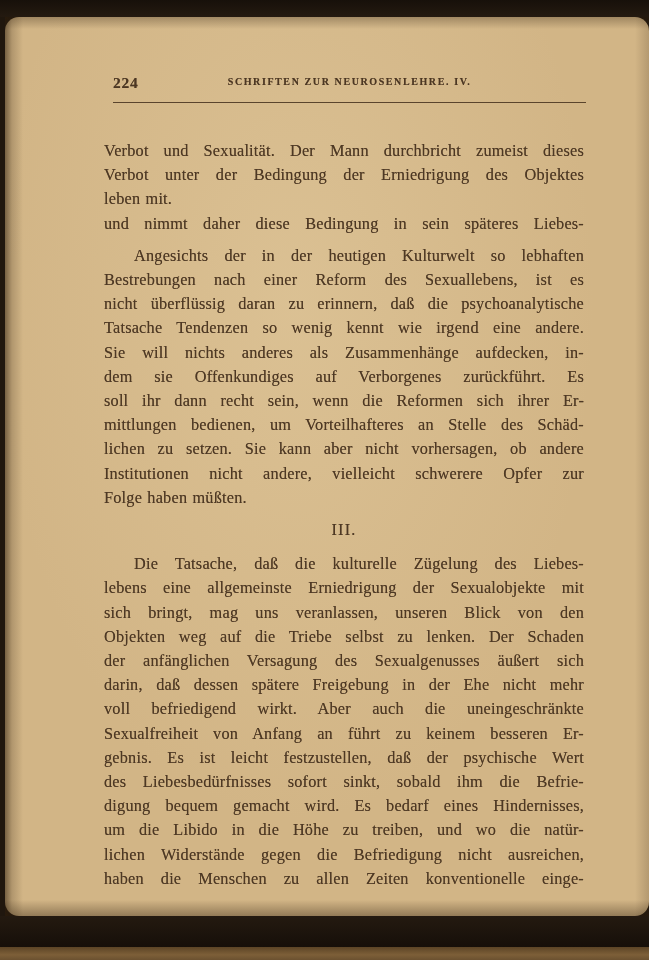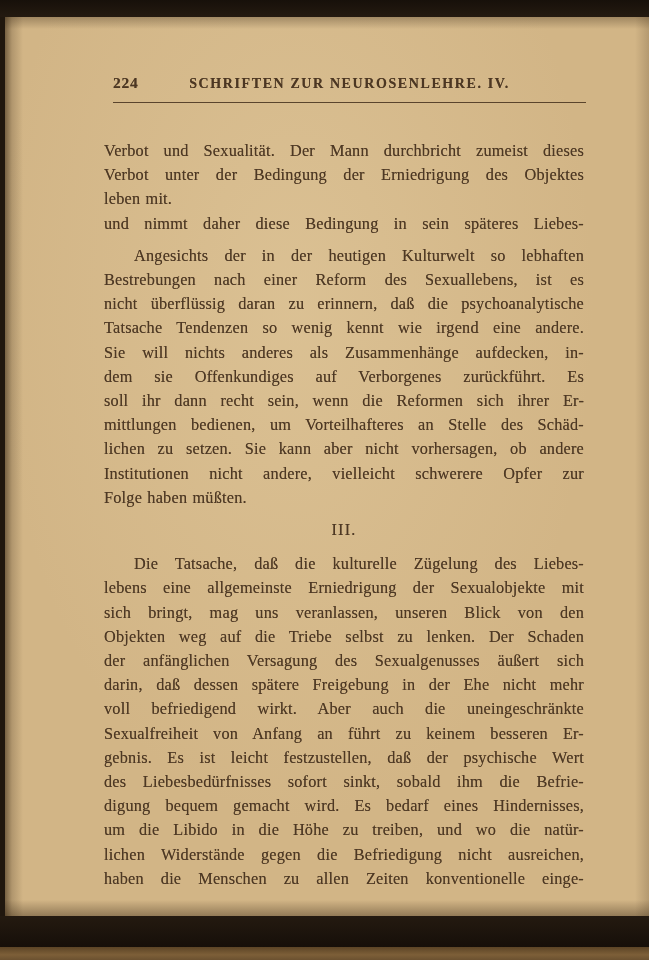--- a/index.html
+++ b/index.html
@@ -40,20 +40,21 @@
   }
   .paper {
     position: absolute;
     top: 17px;
     left: 5px;
     right: 0;
     bottom: 44px;
     background:
       radial-gradient(ellipse at 45% 32%, rgba(226,202,158,0.55) 0%, rgba(226,202,158,0) 60%),
       #d2b586;
+    border-radius: 14px;
   }
   
   .paper::before {
     content: "";
     position: absolute;
     inset: 0;
     pointer-events: none;
     background:
       linear-gradient(90deg, rgba(44,28,11,0.55) 0px, rgba(44,28,11,0.20) 7px, rgba(44,28,11,0) 18px),
       linear-gradient(270deg, rgba(44,28,11,0.18) 0px, rgba(44,28,11,0) 14px),
@@ -76,21 +77,21 @@
     font-weight: 700;
     letter-spacing: 0.8px;
     text-shadow: 0 0 0.5px rgba(64,44,24,0.55);
   }
   .running-title {
     position: absolute;
     left: 0;
     right: 0;
     top: 2px;
     text-align: center;
-    font-size: 14px;
+    font-size: 10px;
     font-weight: 700;
     letter-spacing: 1.6px;
     text-shadow: 0 0 0.5px rgba(64,44,24,0.55);
   }
   .rule {
     position: absolute;
     top: 85px;
     left: 108px;
     width: 473px;
     height: 0;

